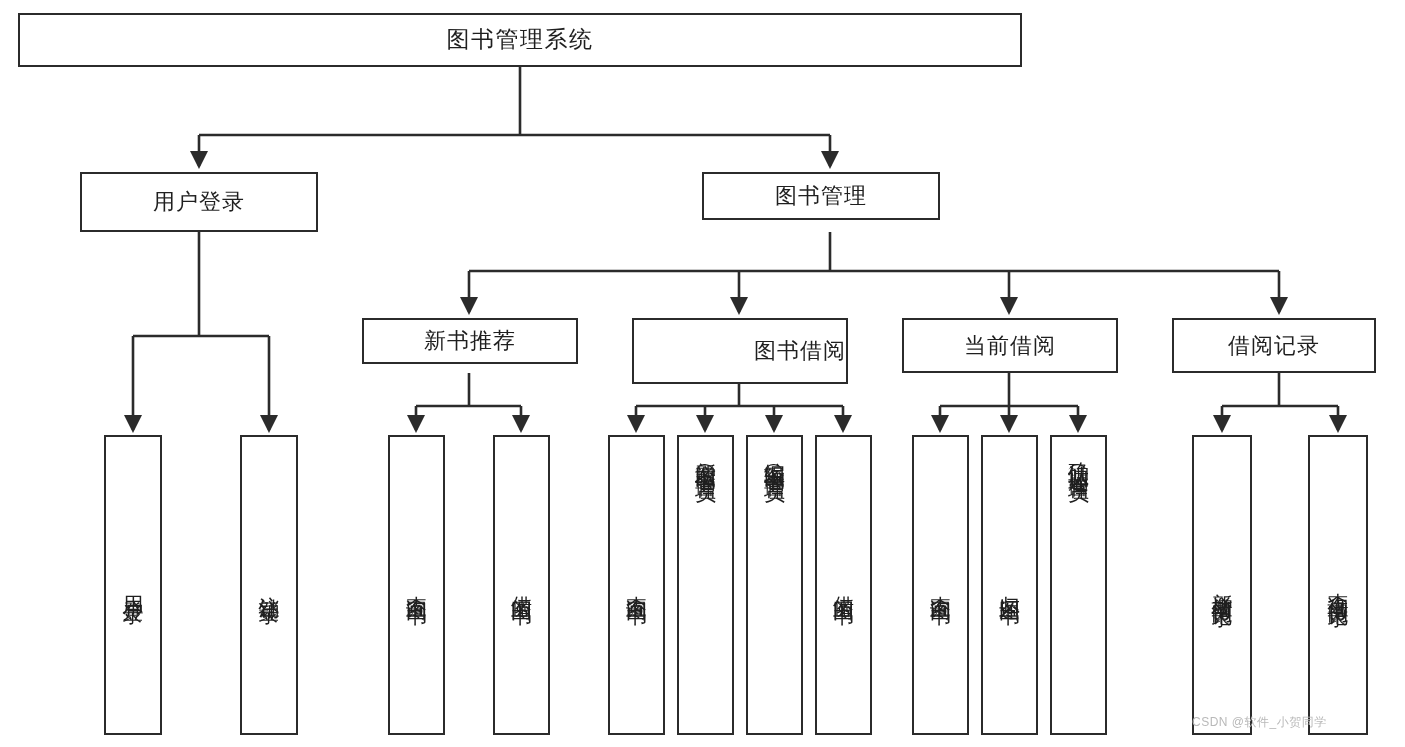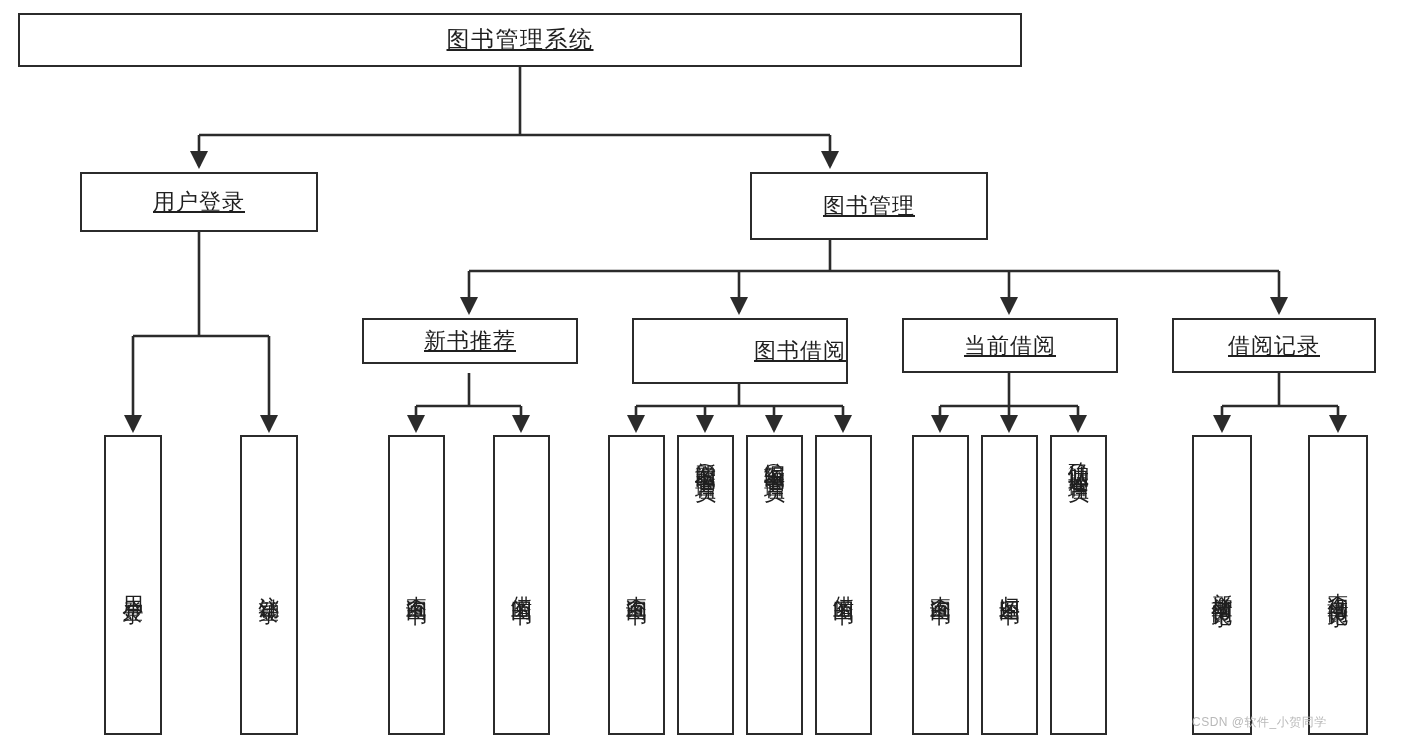--- a/index.html
+++ b/index.html
@@ -41,21 +41,20 @@
     display: block;
     text-align: center;
     line-height: 1.18;
     color: #1f1f1f;
     white-space: nowrap;
   }
   
   .node.horiz .node-label {
     font-size: 22px;
     letter-spacing: 1px;
-    text-decoration: underline;
   }
   .node.root .node-label {
     font-size: 23px;
     letter-spacing: 1.5px;
   }
   
   .node.leaf {
     align-items: flex-start;
     justify-content: center;
     padding-top: 8px;
@@ -141,21 +140,21 @@
   </svg>
 
   <div class="node horiz root" style="left:18px; top:13px; width:1004px; height:54px;">
     <span class="node-label">图书管理系统</span>
   </div>
 
   <div class="node horiz" style="left:80px; top:172px; width:238px; height:60px;">
     <span class="node-label">用户登录</span>
   </div>
 
-  <div class="node horiz" style="left:750px; top:172px; width:238px; height:68px;">
+  <div class="node horiz" style="left:702px; top:172px; width:238px; height:48px;">
     <span class="node-label">图书管理</span>
   </div>
 
   <div class="node horiz" style="left:362px; top:318px; width:216px; height:46px;">
     <span class="node-label">新书推荐</span>
   </div>
 
   <div class="node horiz" style="left:632px; top:318px; width:216px; height:66px;justify-content:flex-end;">
     <span class="node-label">图书借阅</span>
   </div>

